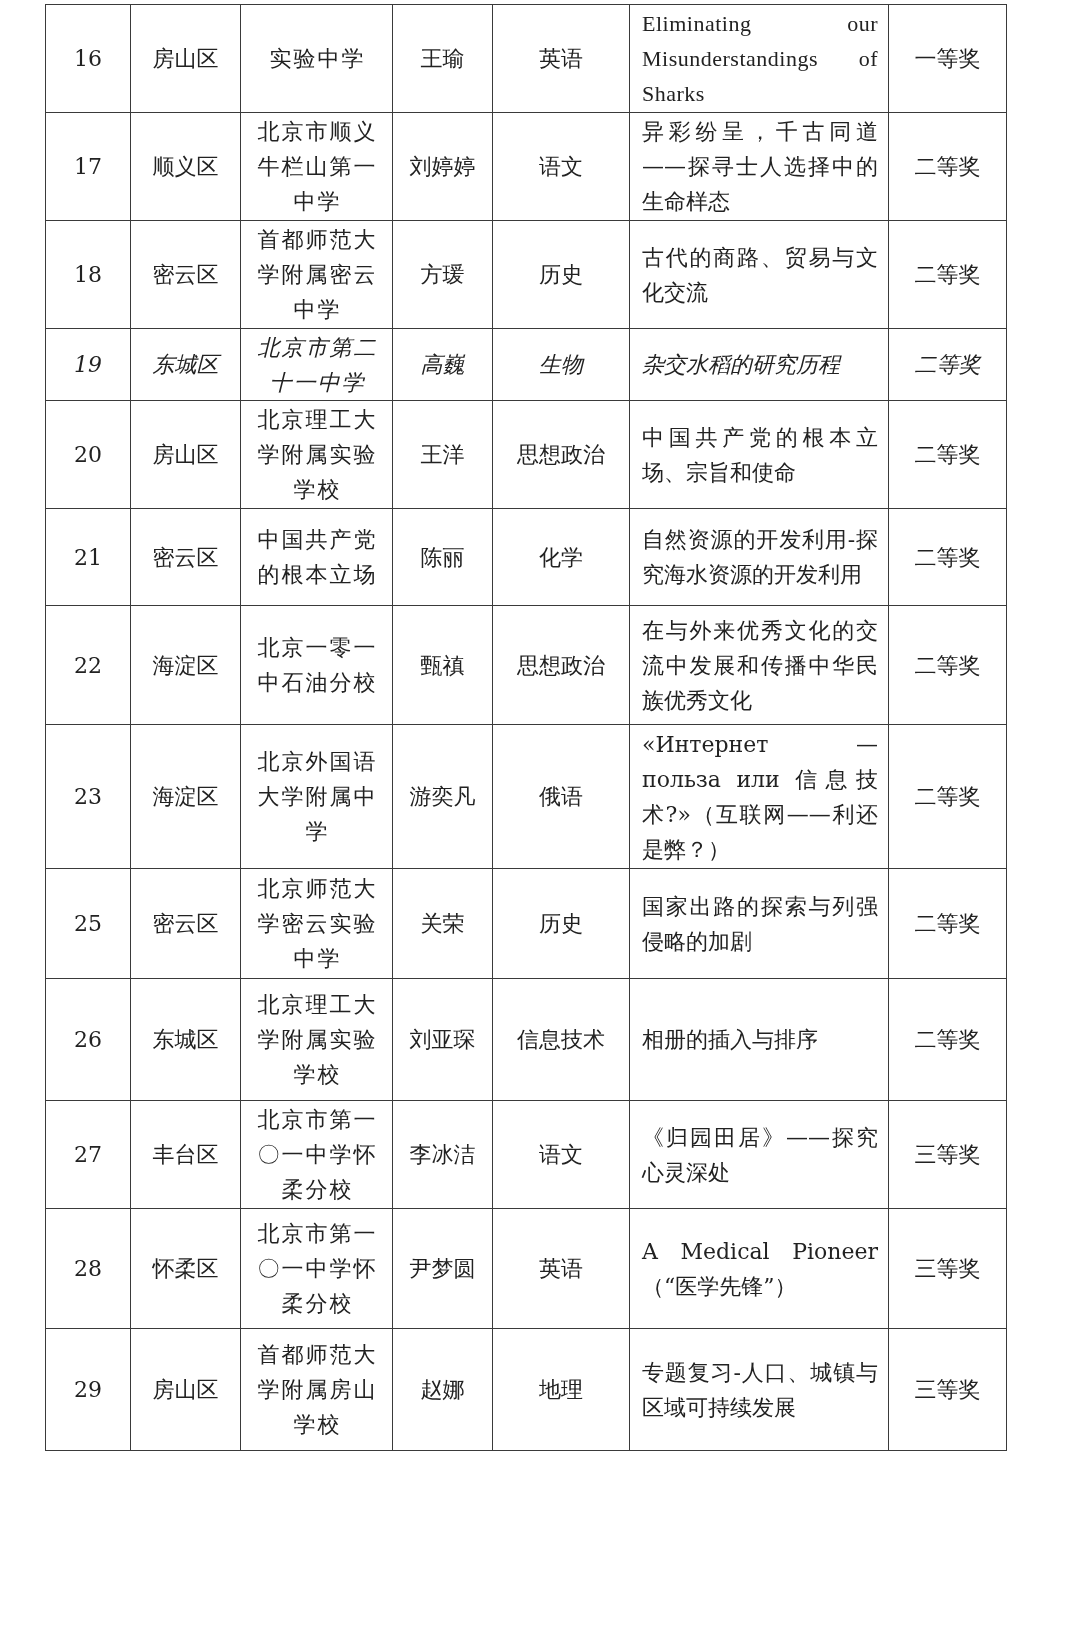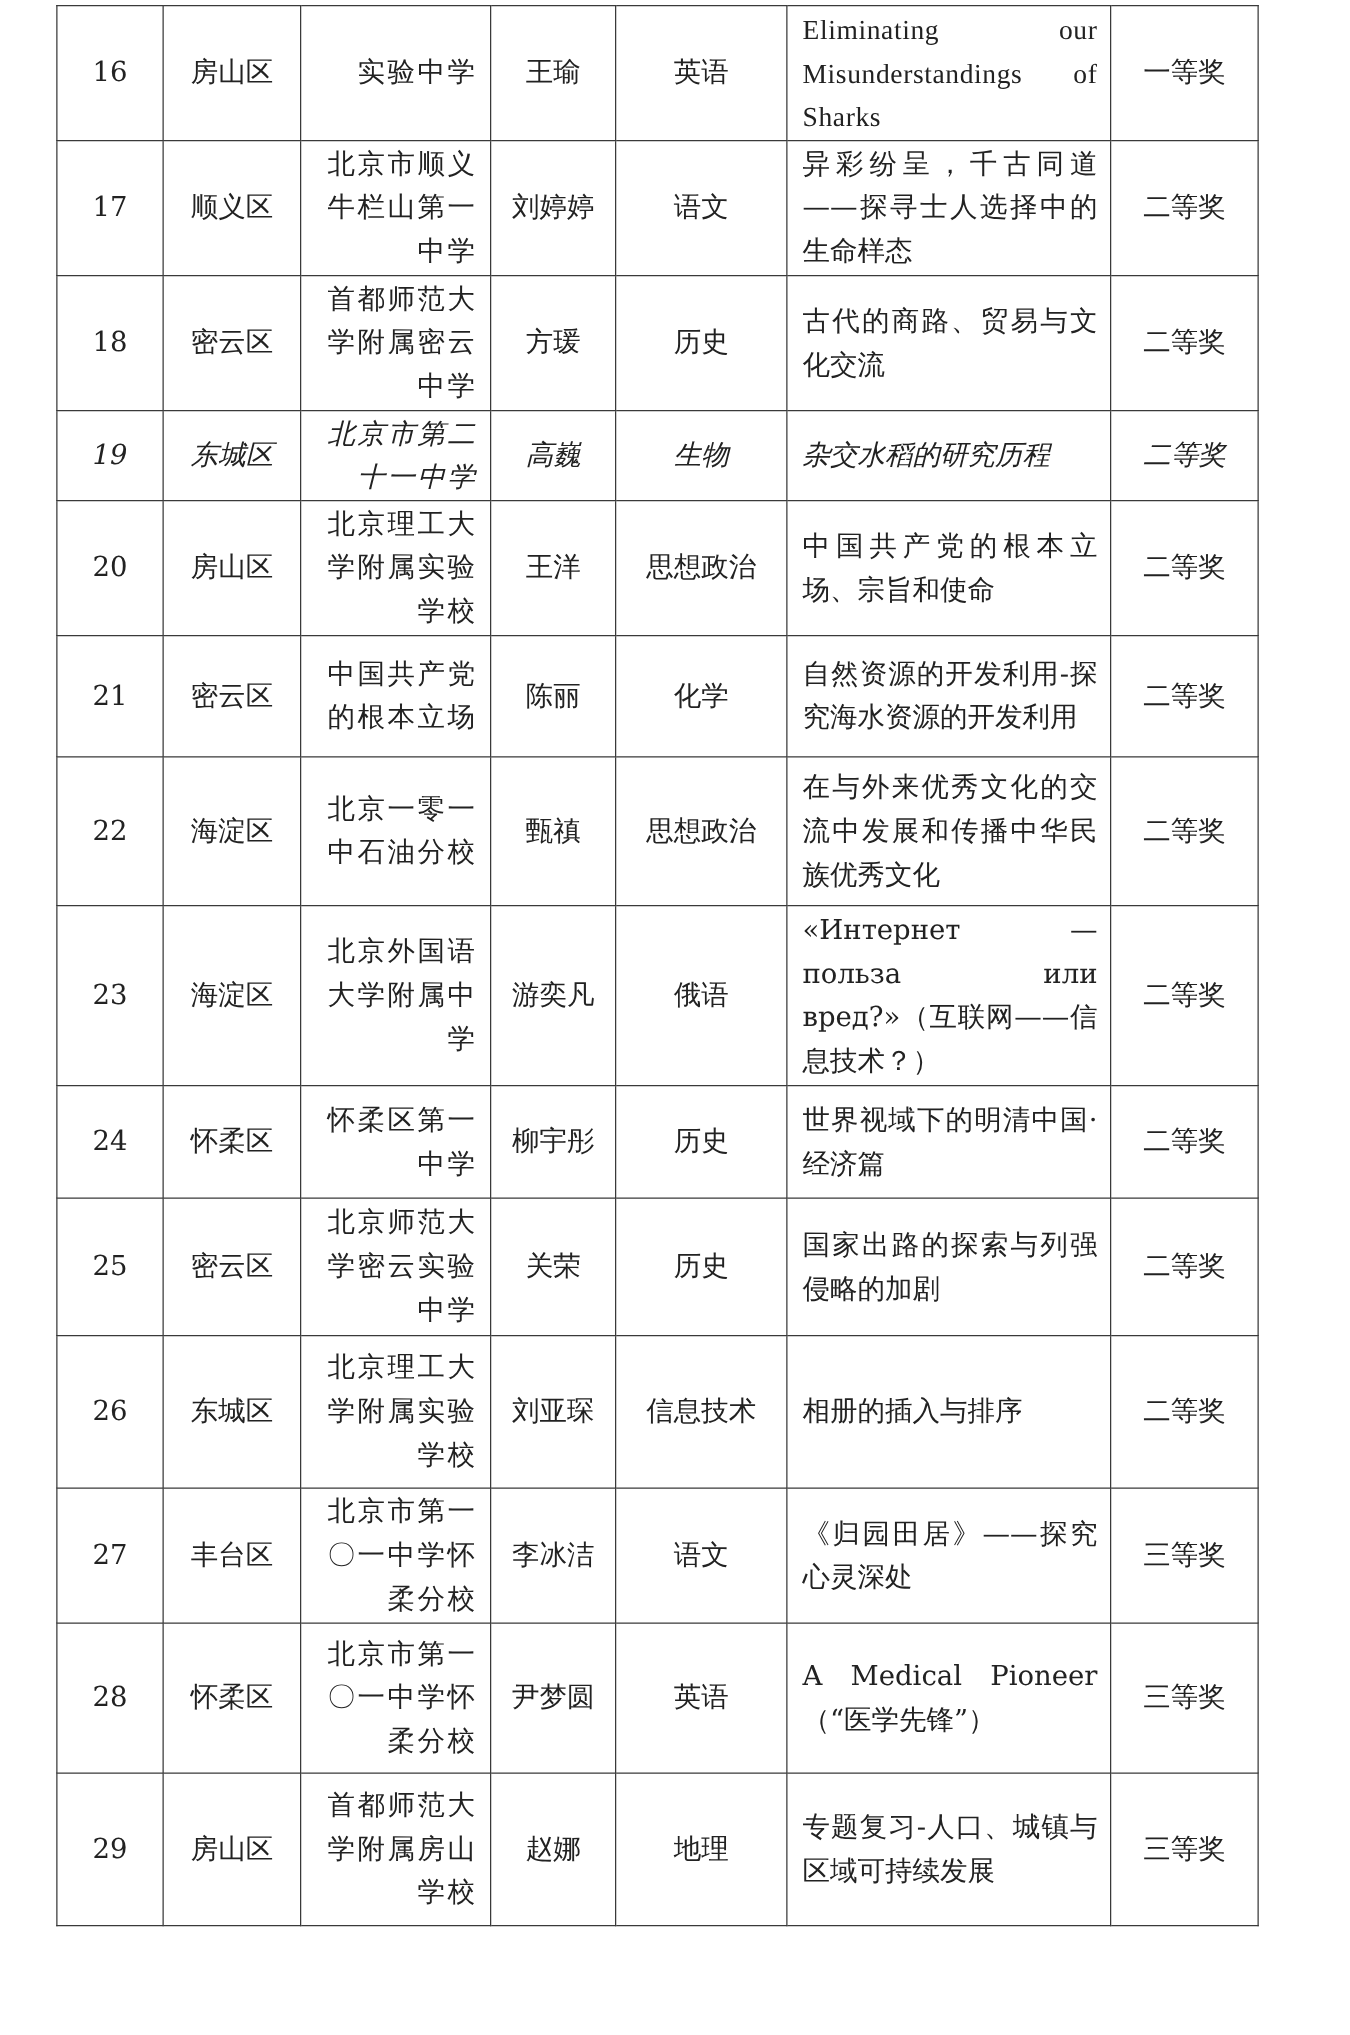--- a/index.html
+++ b/index.html
@@ -3,21 +3,21 @@
   <meta charset="utf-8">
   <style>
     html, body { margin:0; padding:0; background:#ffffff; }
     body { width:1080px; height:1628px; position:relative; overflow:hidden;
            font-family:"DejaVu Serif","Liberation Serif",serif; color:#222; }
     table.awards { position:absolute; left:45px; top:4px; border-collapse:collapse;
                    table-layout:fixed; width:961px; }
     table.awards td { border:1.6px solid #3a3a3a; font-size:22px; line-height:35px;
                       padding:0; vertical-align:middle; }
     td.c { text-align:center; }
-    td.l { text-align:right; padding-left:12px !important; padding-right:10px !important; }
+    td.l { text-align:center; padding-left:12px !important; padding-right:10px !important; }
     td.just { text-align:justify; text-align-last:left; }
     .mono { font-family:Liberation Serif, serif; font-size:21px; letter-spacing:0.5px; word-spacing:0; }
     .school { letter-spacing:2px; }
   </style>
 </head>
 <body>
 
 <table class="awards">
   <colgroup>
     <col style="width:85px">
@@ -98,33 +98,24 @@
     <td class="l just">在与外来优秀文化的交流中发展和传播中华民族优秀文化</td>
     <td class="c">二等奖</td>
   </tr>
 
   <tr style="height: 144px;">
     <td class="c">23</td>
     <td class="c">海淀区</td>
     <td class="l school">北京外国语大学附属中学</td>
     <td class="c">游奕凡</td>
     <td class="c">俄语</td>
-    <td class="l just">«Интернет — польза или вред?»（互联网——信息技术？）</td>
+    <td class="l just">«Интернет — польза или 信息技术?»（互联网——利还是弊？）</td>
     <td class="c">二等奖</td>
   </tr>
 
-  <tr style="height: 90px;">
-    <td class="c">24</td>
-    <td class="c">怀柔区</td>
-    <td class="l school">怀柔区第一中学</td>
-    <td class="c">柳宇彤</td>
-    <td class="c">历史</td>
-    <td class="l just">世界视域下的明清中国·经济篇</td>
-    <td class="c">二等奖</td>
-  </tr>
 
   <tr style="height: 110px;">
     <td class="c">25</td>
     <td class="c">密云区</td>
     <td class="l school">北京师范大学密云实验中学</td>
     <td class="c">关荣</td>
     <td class="c">历史</td>
     <td class="l just">国家出路的探索与列强侵略的加剧</td>
     <td class="c">二等奖</td>
   </tr>

